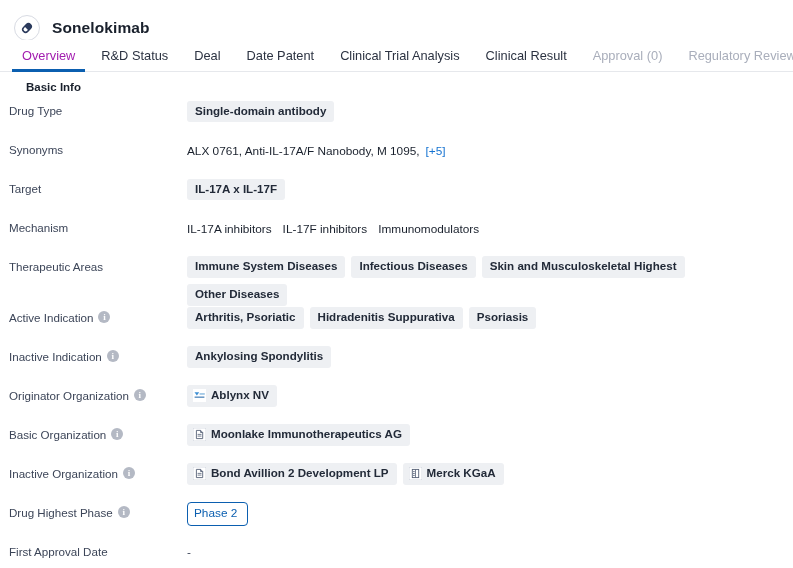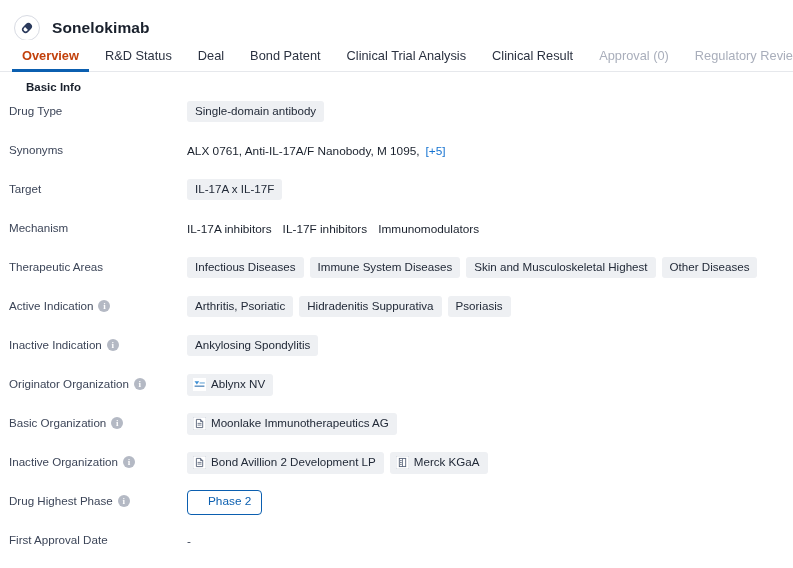--- a/index.html
+++ b/index.html
@@ -50,22 +50,22 @@
   .tab {
     font-size: 12.8px;
     color: #2b3241;
     padding: 0 13px 8px 13px;
     cursor: pointer;
     white-space: nowrap;
     position: relative;
     line-height: 1;
   }
   .tab.active {
-    color: #c2410c;
-    font-weight: bold;
+    color: #a21caf;
+    font-weight: normal;
   }
   .tab.active::after {
     content: "";
     position: absolute;
     left: 3px; right: 3px; bottom: -1px;
     height: 3px;
     background: #0b5fb0;
   }
   .tab.muted { color: #a9aebb; }
 
@@ -127,20 +127,21 @@
     border-radius: 3px;
     font-size: 11.6px;
     color: #222a38;
     padding: 4px 8px 5px 8px;
     line-height: 1.1;
     white-space: nowrap;
     display: inline-flex;
     align-items: center;
     gap: 5px;
     cursor: default;
+    font-weight: bold;
   }
   .chip.org { padding-left: 6px; align-items: center; }
   .chip-logo {
     width: 13px; height: 13px;
     display: inline-flex;
     align-items: center;
     justify-content: center;
     flex: 0 0 auto;
   }
   .chip-logo svg { display: block; }
@@ -160,21 +161,21 @@
     font-size: 11.8px;
     color: #19202c;
     padding: 4px 0;
     white-space: nowrap;
   }
   .phase-badge {
     border: 1px solid #0b5fb0;
     border-radius: 4px;
     color: #0b5fb0;
     font-size: 11.8px;
-    padding: 4px 10px 5px 20px;
+    padding: 4px 10px 5px 6px;
     background: #fff;
     display: inline-block;
     line-height: 1.15;
     cursor: pointer;
   }
   .dash {
     font-size: 11.8px;
     color: #3c4558;
     padding: 4px 0;
   }
@@ -194,21 +195,21 @@
         </g>
       </svg>
     </div>
     <div class="drug-title">Sonelokimab</div>
   </div>
 
   <div class="tabbar">
     <div class="tab active">Overview</div>
     <div class="tab">R&amp;D Status</div>
     <div class="tab">Deal</div>
-    <div class="tab">Bond Patent</div>
+    <div class="tab">Date Patent</div>
     <div class="tab">Clinical Trial Analysis</div>
     <div class="tab">Clinical Result</div>
     <div class="tab muted">Approval (0)</div>
     <div class="tab muted">Regulatory Review (0)</div>
   </div>
 
   <div class="section-title">Basic Info</div>
 
   <div class="rows">
 
@@ -249,22 +250,22 @@
         <span class="mech-item">IL-17F inhibitors</span>
         <span class="mech-item">Immunomodulators</span>
       </div>
     </div>
 
     <div class="row">
       <div class="row-label">
         <span>Therapeutic Areas</span>
       </div>
       <div class="row-value">
+        <span class="chip">Immune System Diseases</span>
         <span class="chip">Infectious Diseases</span>
-        <span class="chip">Immune System Diseases</span>
         <span class="chip">Skin and Musculoskeletal Highest</span>
         <span class="chip">Other Diseases</span>
       </div>
     </div>
 
     <div class="row">
       <div class="row-label">
         <span>Active Indication</span>
         <span class="info-icon">i</span>
       </div>

